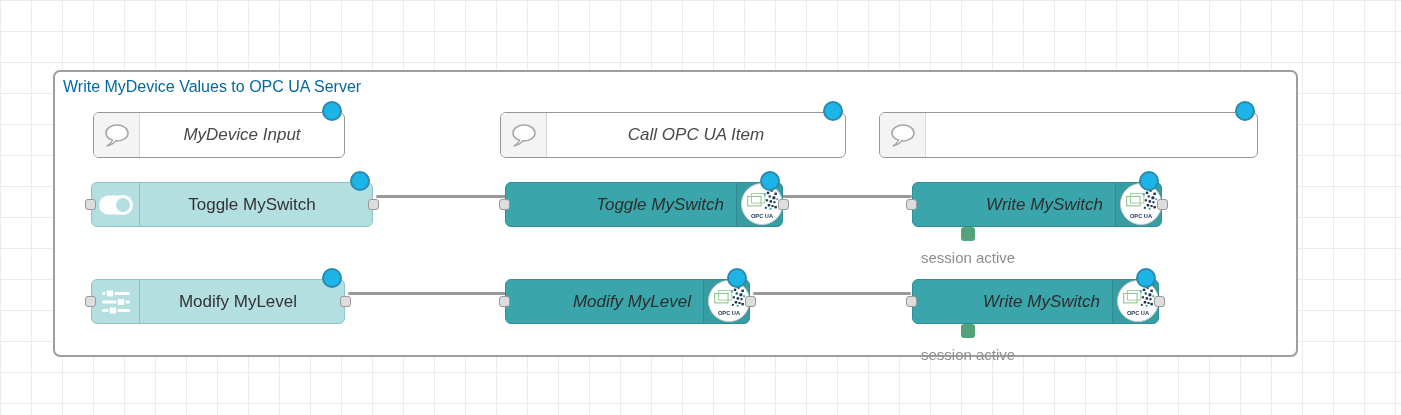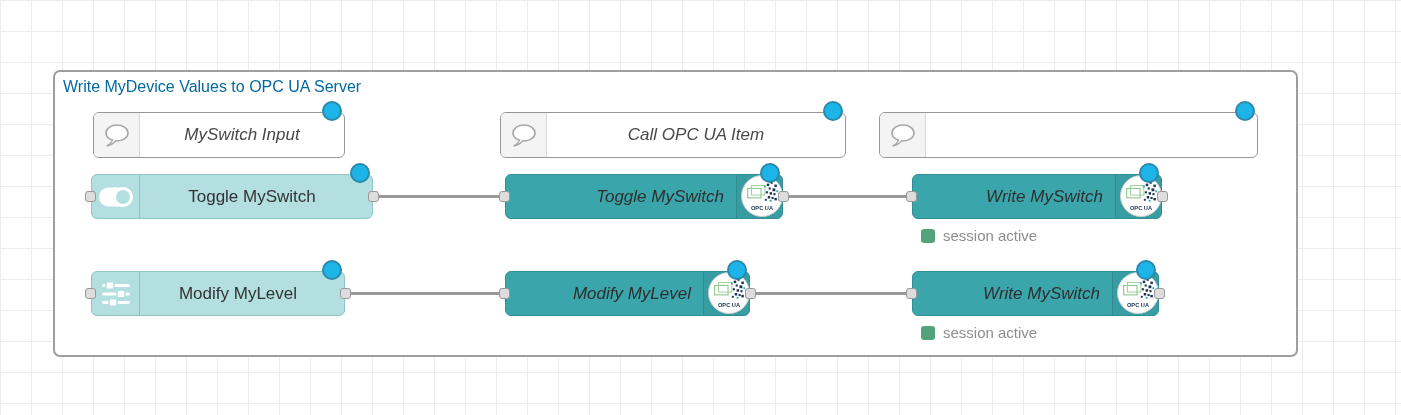--- a/index.html
+++ b/index.html
@@ -34,21 +34,21 @@
   .cicon{
     width:45px;flex:0 0 45px;display:flex;align-items:center;justify-content:center;
     background:#f4f4f4;border-right:1px solid #d9d9d9;border-radius:5px 0 0 5px;
   }
   .clabel{
     flex:1;display:flex;align-items:center;justify-content:center;
     font-style:italic;font-size:17px;color:#484848;white-space:nowrap;
   }
   
   .node{
-    position:absolute;height:45px;border-radius:6px;box-sizing:border-box;z-index:3;
+    position:absolute;height:45px;border-radius:6px;box-sizing:border-box;z-index:3;margin-top:8px;
   }
   .node.light{background:var(--node-light);border:1.5px solid var(--node-light-border);}
   .node.teal{background:var(--node-teal);border:1.5px solid var(--node-teal-border);}
   .nicon{
     position:absolute;left:0;top:0;bottom:0;width:47px;
     display:flex;align-items:center;justify-content:center;
     border-right:1px solid rgba(0,0,0,0.15);
   }
   .nlabel{
     position:absolute;top:0;bottom:0;display:flex;align-items:center;
@@ -75,21 +75,21 @@
   .port.in{left:-7px;}
   .port.out{right:-7px;}
   
   .dot{
     position:absolute;width:20px;height:20px;border-radius:50%;
     background:var(--changed-dot);border:2px solid var(--changed-dot-border);
     box-sizing:border-box;top:-12px;right:2px;z-index:6;
   }
   
   .status{
-    position:absolute;display:flex;align-items:center;gap:8px;z-index:3;
+    position:absolute;display:flex;align-items:center;gap:8px;z-index:3;flex-direction:column;
   }
   .sdot{width:14px;height:14px;border-radius:3px;background:var(--status-green);}
   .stext{font-size:15px;color:var(--status-text);white-space:nowrap;}
 </style>
 </head>
 <body>
 
 <div class="canvas">
 
   <div class="group">
@@ -102,21 +102,21 @@
   <div class="wire" style="left:753px;top:292px;width:158px"></div>
 
   <div class="comment" style="left:93px;top:112px;width:252px">
     <span class="dot"></span>
     <div class="cicon">
       <svg width="28" height="24" viewBox="0 0 28 24">
         <ellipse cx="14" cy="10" rx="11" ry="8" fill="#fff" stroke="#a8a8a8" stroke-width="1.6"></ellipse>
         <path d="M10 16.5 Q8 21 4 23 Q10 21.8 13.2 17.2" fill="#fff" stroke="#a8a8a8" stroke-width="1.4" stroke-linejoin="round"></path>
       </svg>
     </div>
-    <div class="clabel">MySwitch Input</div>
+    <div class="clabel">MyDevice Input</div>
   </div>
 
   <div class="comment" style="left:500px;top:112px;width:346px">
     <span class="dot"></span>
     <div class="cicon">
       <svg width="28" height="24" viewBox="0 0 28 24">
         <ellipse cx="14" cy="10" rx="11" ry="8" fill="#fff" stroke="#a8a8a8" stroke-width="1.6"></ellipse>
         <path d="M10 16.5 Q8 21 4 23 Q10 21.8 13.2 17.2" fill="#fff" stroke="#a8a8a8" stroke-width="1.4" stroke-linejoin="round"></path>
       </svg>
     </div>

